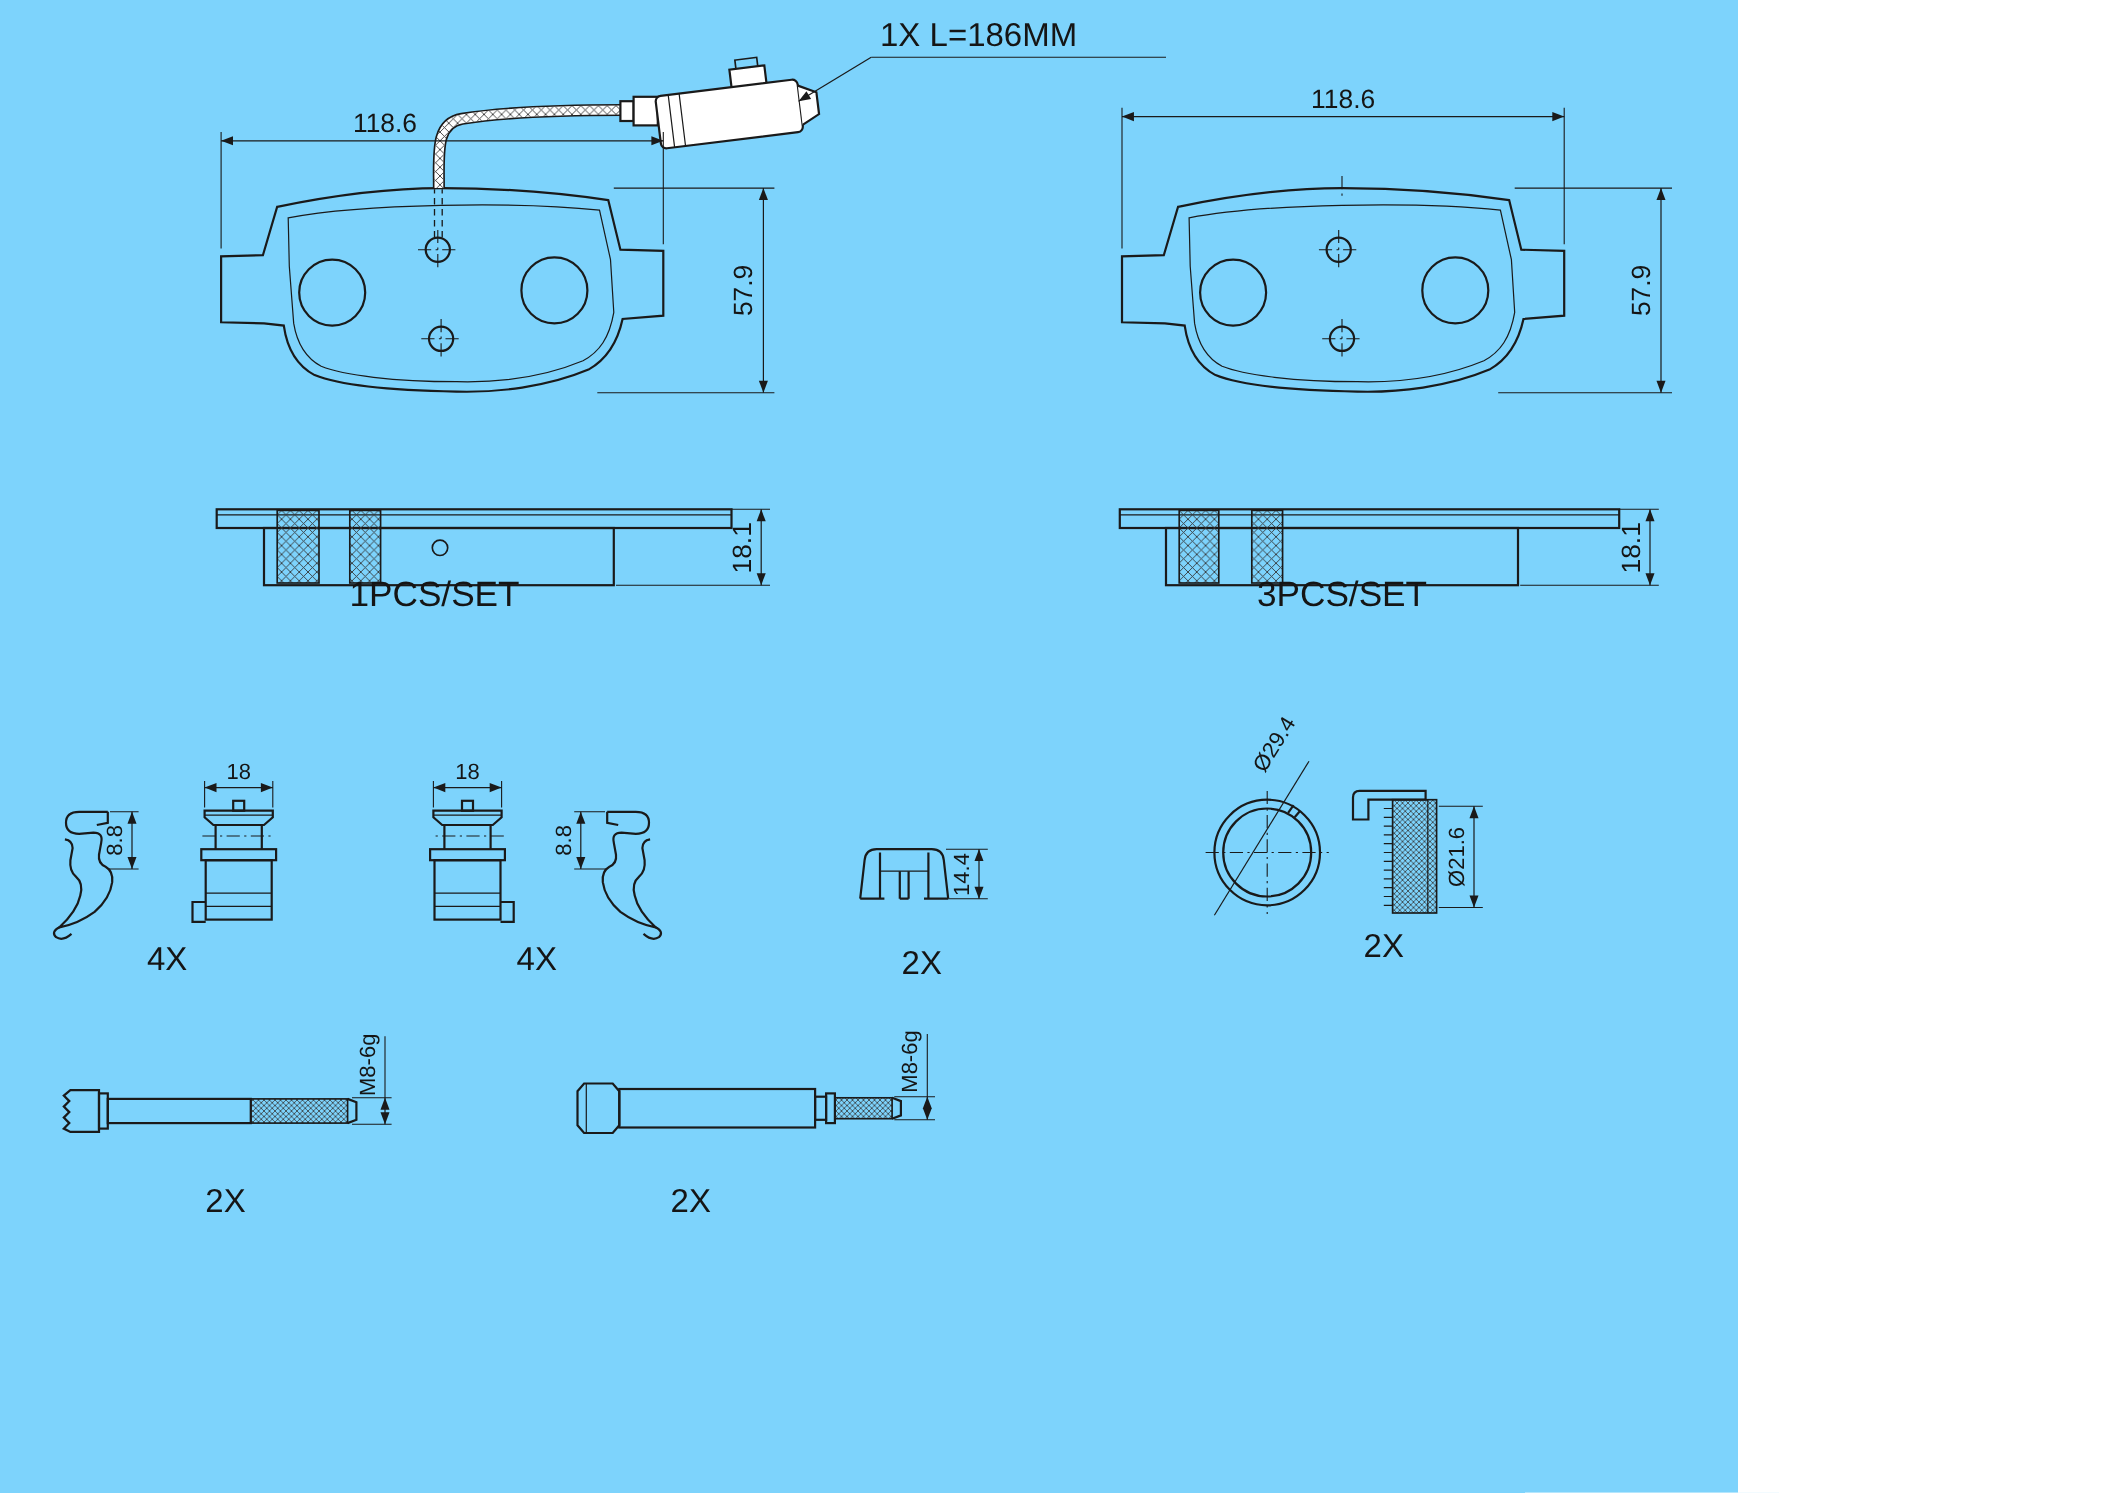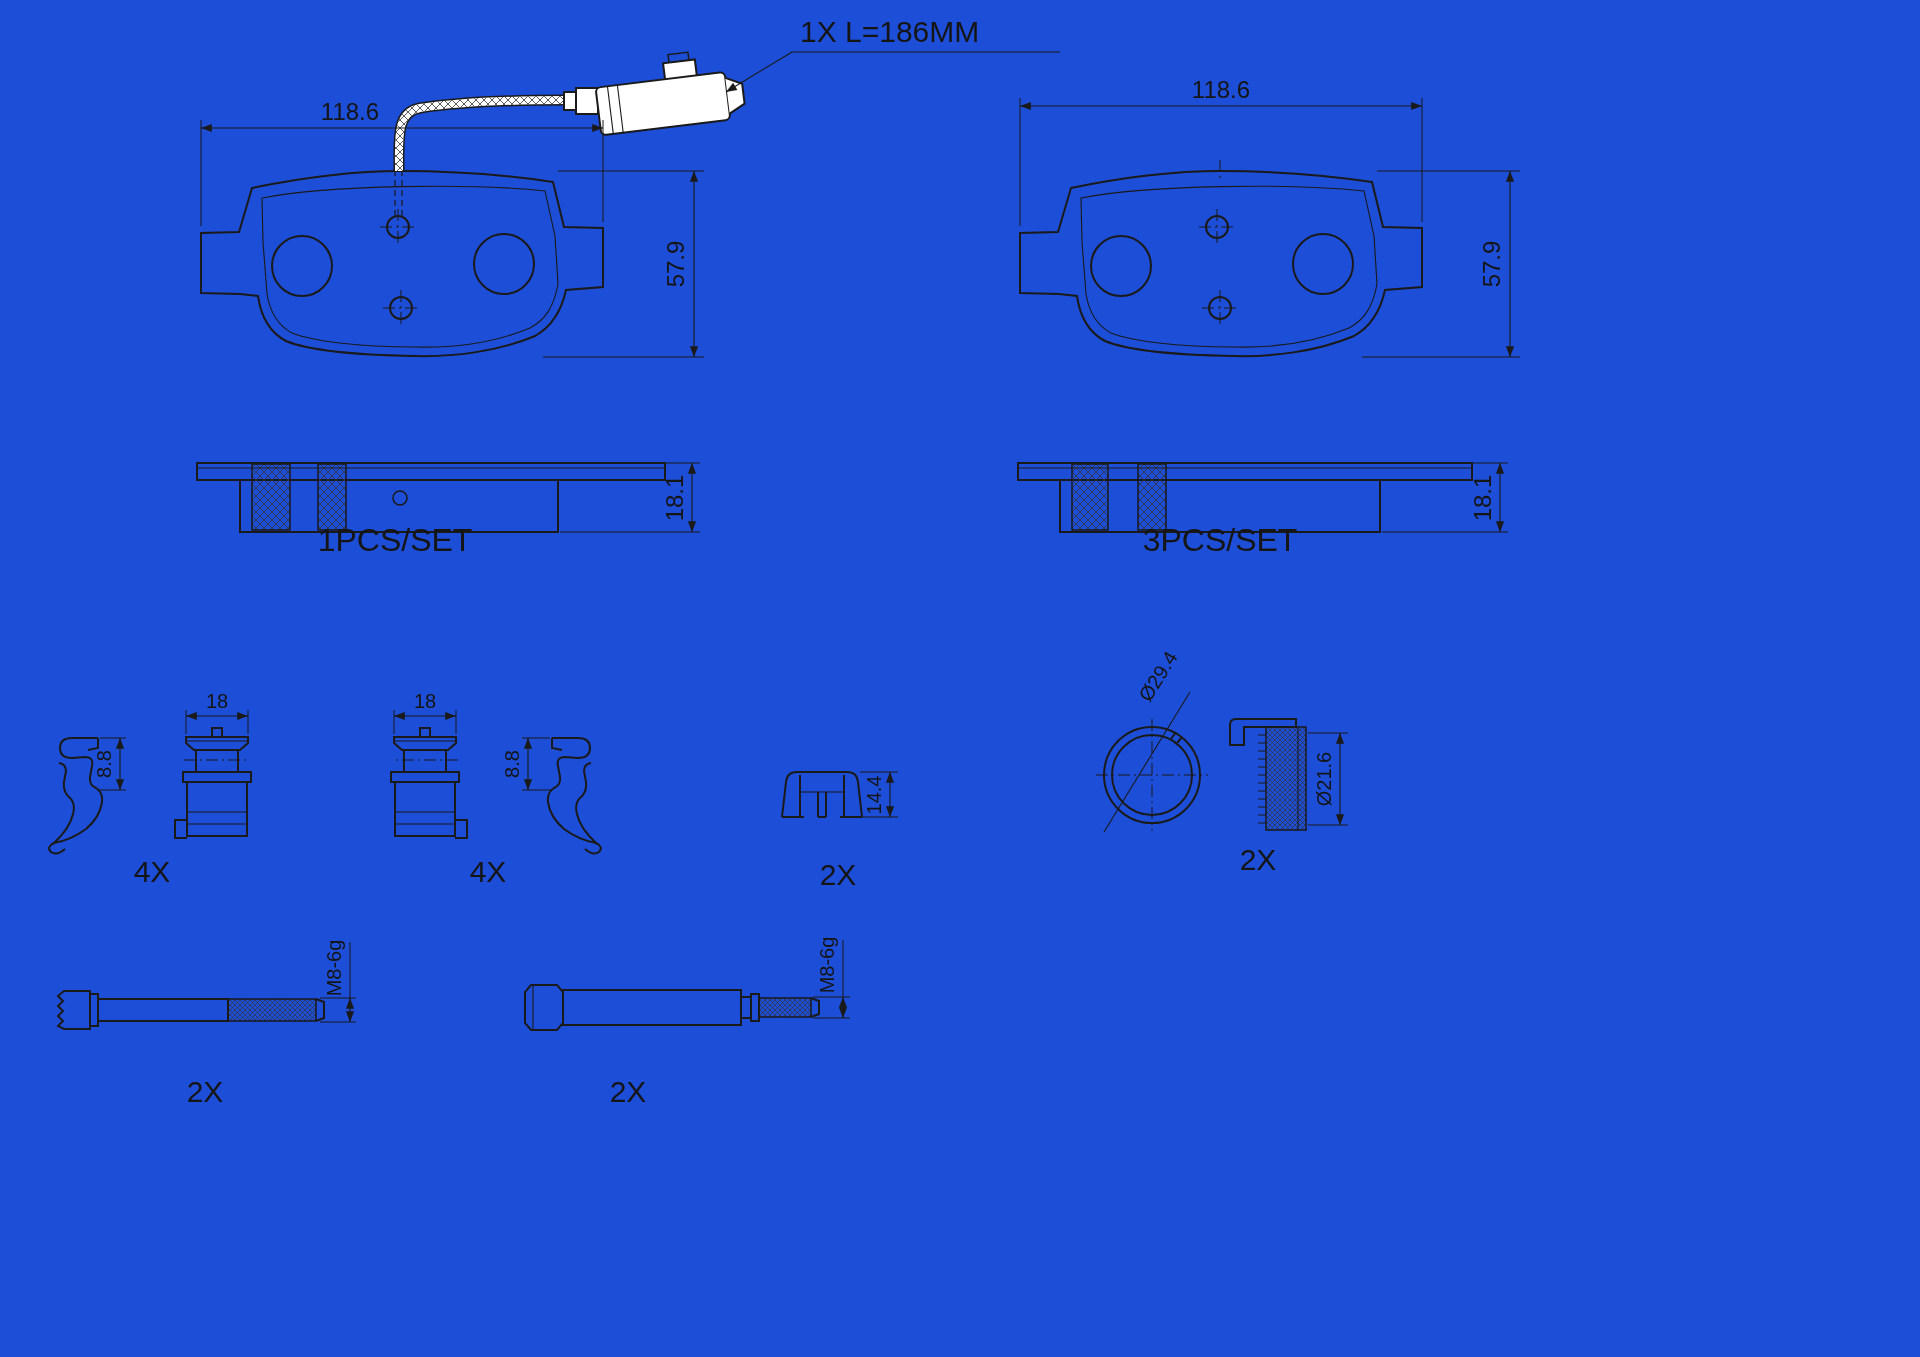--- a/index.html
+++ b/index.html
@@ -1,16 +1,16 @@
 <!DOCTYPE html>
 <html><head>
 <meta charset="utf-8">
 <style>
   html,body{margin:0;padding:0;background:#ffffff;}
-  .canvas{width:1920px;height:1357px;background:#1d4ed8;position:relative;}
+  .canvas{width:1580px;height:1357px;background:#7dd3fc;position:relative;}
   svg{display:block;}
   text{font-family:"Liberation Sans","DejaVu Sans",sans-serif;fill:#151515;}
   .t24{font-size:24px;}
   .t20{font-size:20px;}
   .t30{font-size:30px;}
   .t32{font-size:32px;}
   .mid{text-anchor:middle;}
   .o2{fill:none;stroke:#1a1a1a;stroke-width:2;}
   .o15{fill:none;stroke:#1a1a1a;stroke-width:1.5;}
   .o1{fill:none;stroke:#1a1a1a;stroke-width:1.1;}

